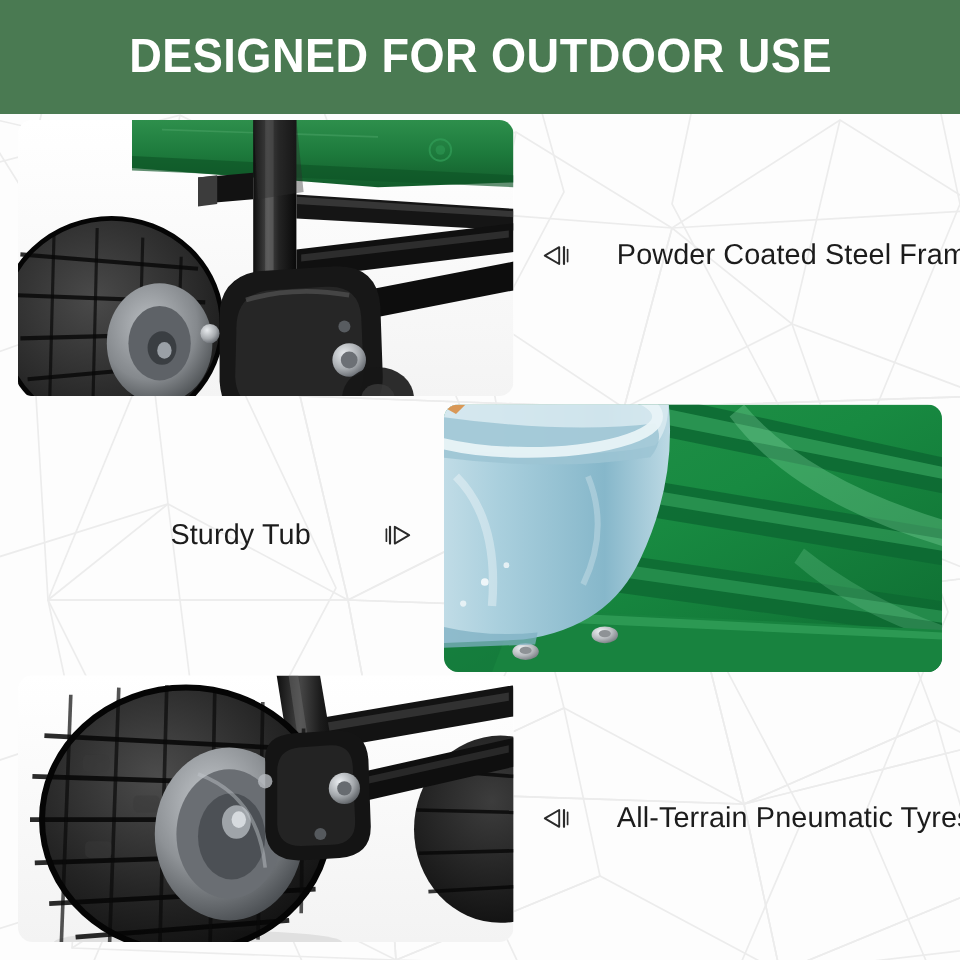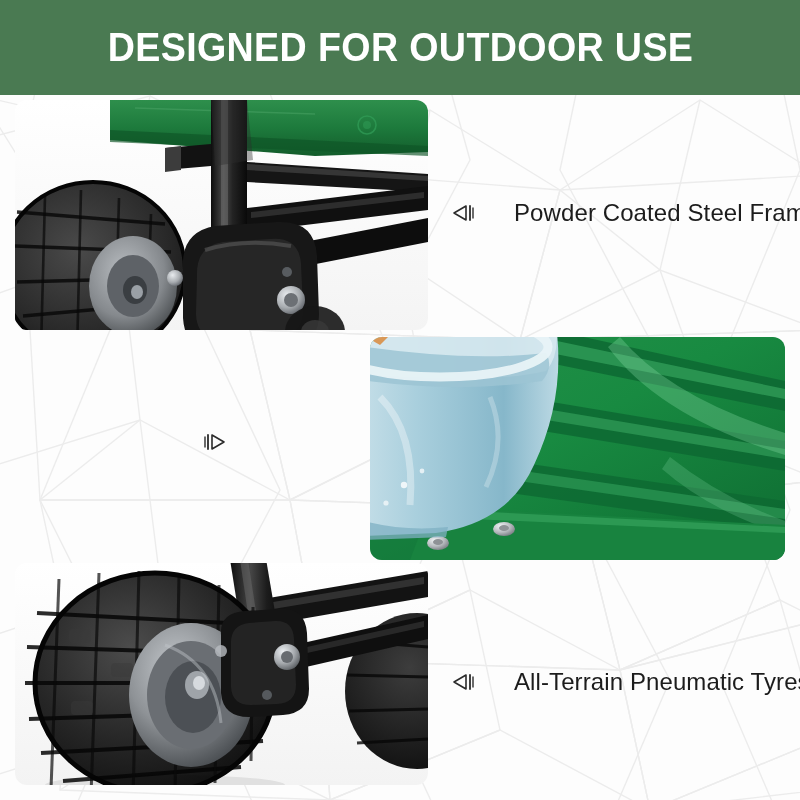--- a/index.html
+++ b/index.html
@@ -420,20 +420,21 @@
   <div class="feature-label" id="label-frame">
     <svg class="marker" viewBox="0 0 24 20">
       <path d="M14 3 L14 17 L2 10 Z" fill="none" stroke="#2b2b2b" stroke-width="1.6" stroke-linejoin="round"></path>
       <path d="M18 3 L18 17" stroke="#2b2b2b" stroke-width="1.8" stroke-linecap="round"></path>
       <path d="M21 5 L21 15" stroke="#2b2b2b" stroke-width="1.4" stroke-linecap="round"></path>
     </svg>
     <span class="feature-text">Powder Coated Steel Frame</span>
   </div>
 
   <div class="feature-label" id="label-tub">
+    <span class="feature-text">Sturdy Tub</span>
     <svg class="marker" viewBox="0 0 24 20">
       <path d="M10 3 L10 17 L22 10 Z" fill="none" stroke="#2b2b2b" stroke-width="1.6" stroke-linejoin="round"></path>
       <path d="M6 3 L6 17" stroke="#2b2b2b" stroke-width="1.8" stroke-linecap="round"></path>
       <path d="M3 5 L3 15" stroke="#2b2b2b" stroke-width="1.4" stroke-linecap="round"></path>
     </svg>
   </div>
 
   <div class="feature-label" id="label-tyres">
     <svg class="marker" viewBox="0 0 24 20">
       <path d="M14 3 L14 17 L2 10 Z" fill="none" stroke="#2b2b2b" stroke-width="1.6" stroke-linejoin="round"></path>

